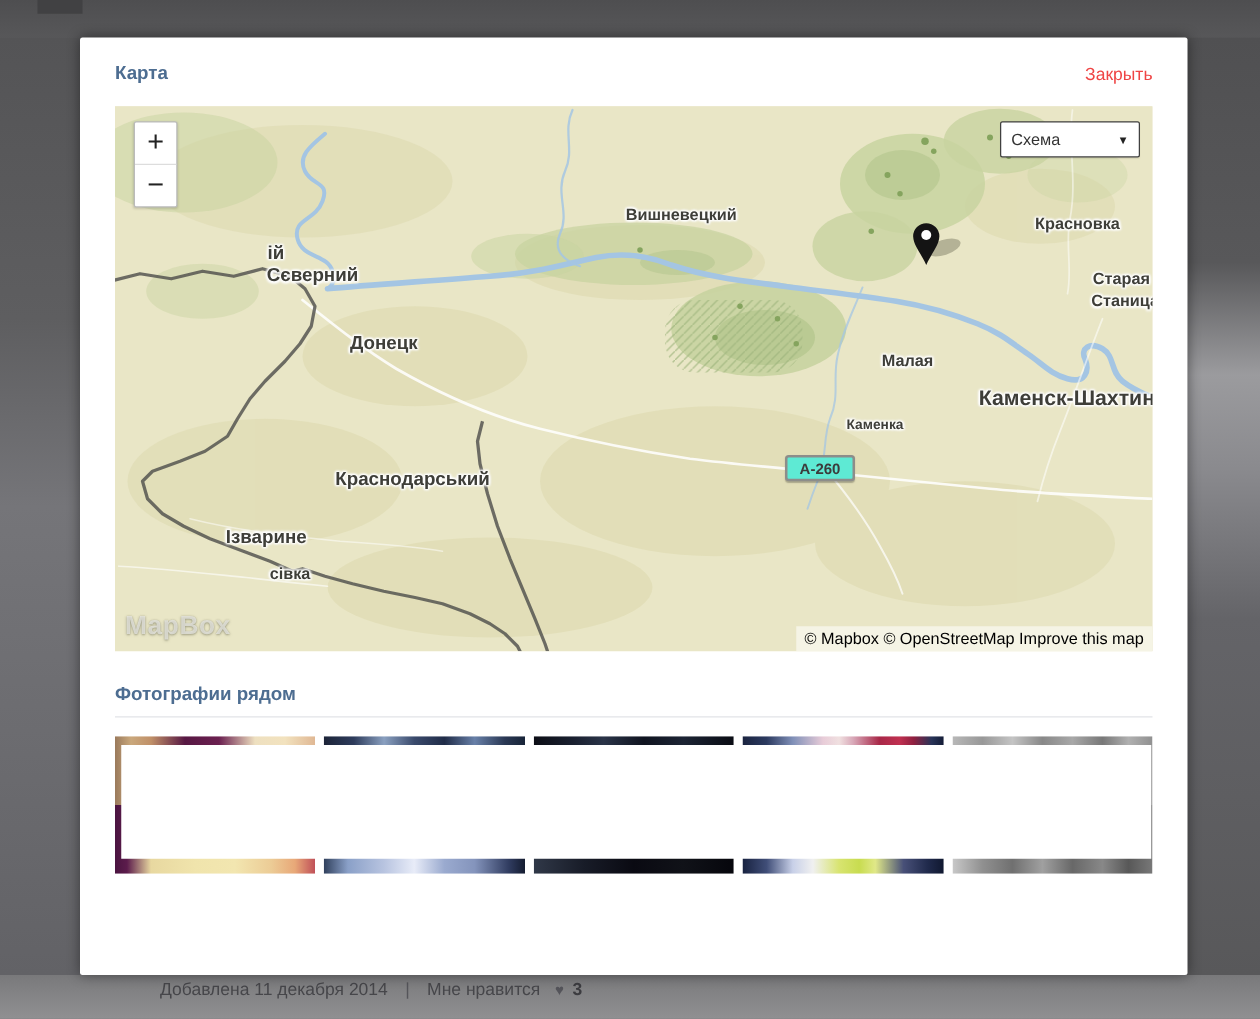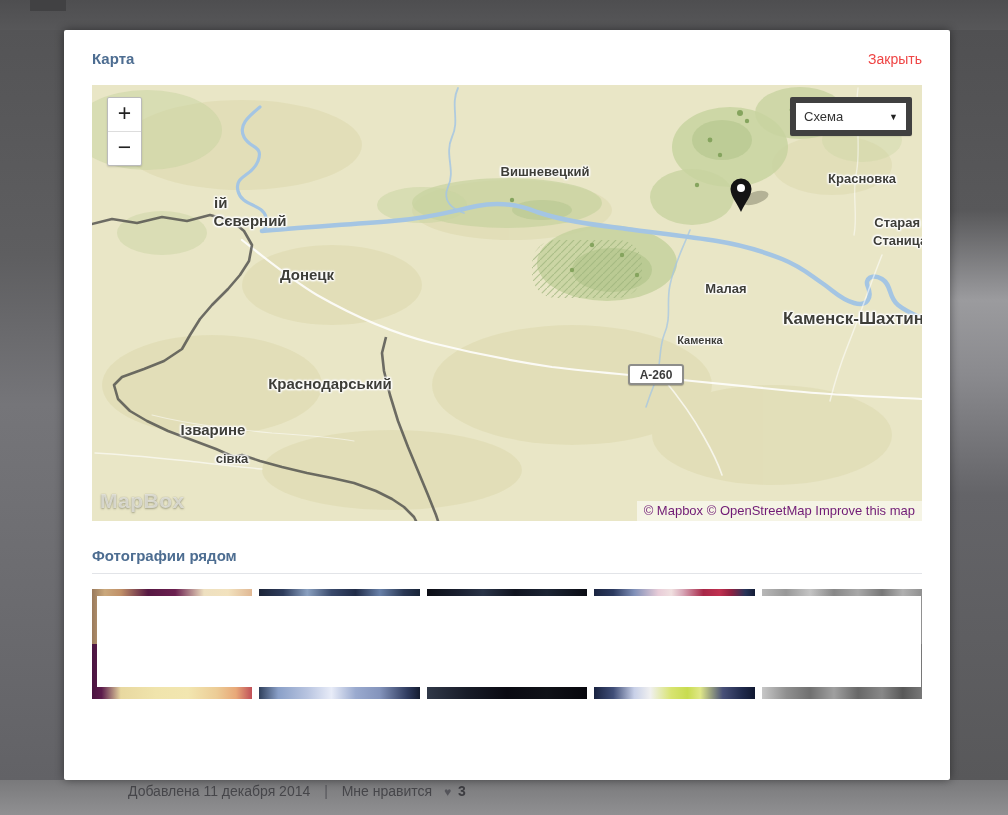--- a/index.html
+++ b/index.html
@@ -35,31 +35,31 @@
   .map-wrap svg{position:absolute;left:0;top:0;}
   .map-label{position:absolute;white-space:nowrap;color:#3e3e38;font-weight:bold;
     font-family:"Liberation Sans",sans-serif;line-height:1.1;
     text-shadow:0 0 2px #fff,0 0 2px #fff,0 0 3px #fff,1px 1px 2px #fff,-1px -1px 2px #fff,1px -1px 2px #fff,-1px 1px 2px #fff;}
   .zoom-ctl{position:absolute;left:15px;top:12px;width:33px;border:1px solid #bbb;border-radius:2px;
     background:#fff;box-shadow:0 1px 2px rgba(0,0,0,.15);}
   .zoom-btn{width:33px;height:33px;line-height:31px;text-align:center;font-size:23px;color:#222;
     cursor:pointer;user-select:none;}
   .zoom-btn + .zoom-btn{border-top:1px solid #ddd;}
   .layer-select{position:absolute;right:10px;top:12px;width:110px;height:27px;background:#fff;
-    border:6px solid #404040;border-radius:2px;display:flex;align-items:center;cursor:pointer;
+    border:1px solid #404040;border-radius:2px;display:flex;align-items:center;cursor:pointer;
     box-shadow:0 1px 1px rgba(0,0,0,.08);}
   .layer-select .lbl{font-size:13px;color:#333;padding-left:8px;flex:1;}
   .layer-select .arr{font-size:9px;color:#222;padding-right:8px;}
-  .road-shield{position:absolute;left:536px;top:279px;width:52px;height:17px;background:#ffffff;
+  .road-shield{position:absolute;left:536px;top:279px;width:52px;height:17px;background:#5eead4;
     border:2px solid #8d8d8a;border-radius:3px;font-size:12px;font-weight:bold;color:#3c3c3c;
     display:flex;align-items:center;justify-content:center;box-shadow:0 1px 1px rgba(0,0,0,.25);}
   .mapbox-mark{position:absolute;left:8px;bottom:8px;font-size:21px;font-weight:bold;letter-spacing:.5px;
     color:rgba(255,255,255,.62);text-shadow:0 1px 2px rgba(110,110,85,.55),0 0 1px rgba(120,120,95,.5);}
   .attribution{position:absolute;right:0;bottom:0;height:20px;line-height:20px;padding:0 7px;
-    background:rgba(255,255,255,.55);font-size:13px;color:#701a75;cursor:pointer;}
+    background:rgba(255,255,255,.55);font-size:13px;color:#000000;cursor:pointer;}
 
   
   .photos-title{margin-top:26px;padding-bottom:9px;border-bottom:1px solid #e2e4e8;
     font-size:15px;font-weight:bold;color:#4d6d91;}
   .photo-strip{position:relative;margin-top:15px;width:830px;height:110px;display:flex;gap:7px;}
   .thumb{flex:1;height:110px;overflow:hidden;cursor:pointer;}
   .th-top,.th-bottom{width:100%;height:50%;}
   .photos-blank{position:absolute;left:5px;top:7px;width:824px;height:91px;background:#fff;}
   .show-more{margin-top:17px;width:830px;height:44px;background:#ededef;border:none;border-radius:2px;
     font-size:13.5px;color:#8automatically290a3;color:#8a95a6;cursor:pointer;font-family:"Liberation Sans",sans-serif;}

